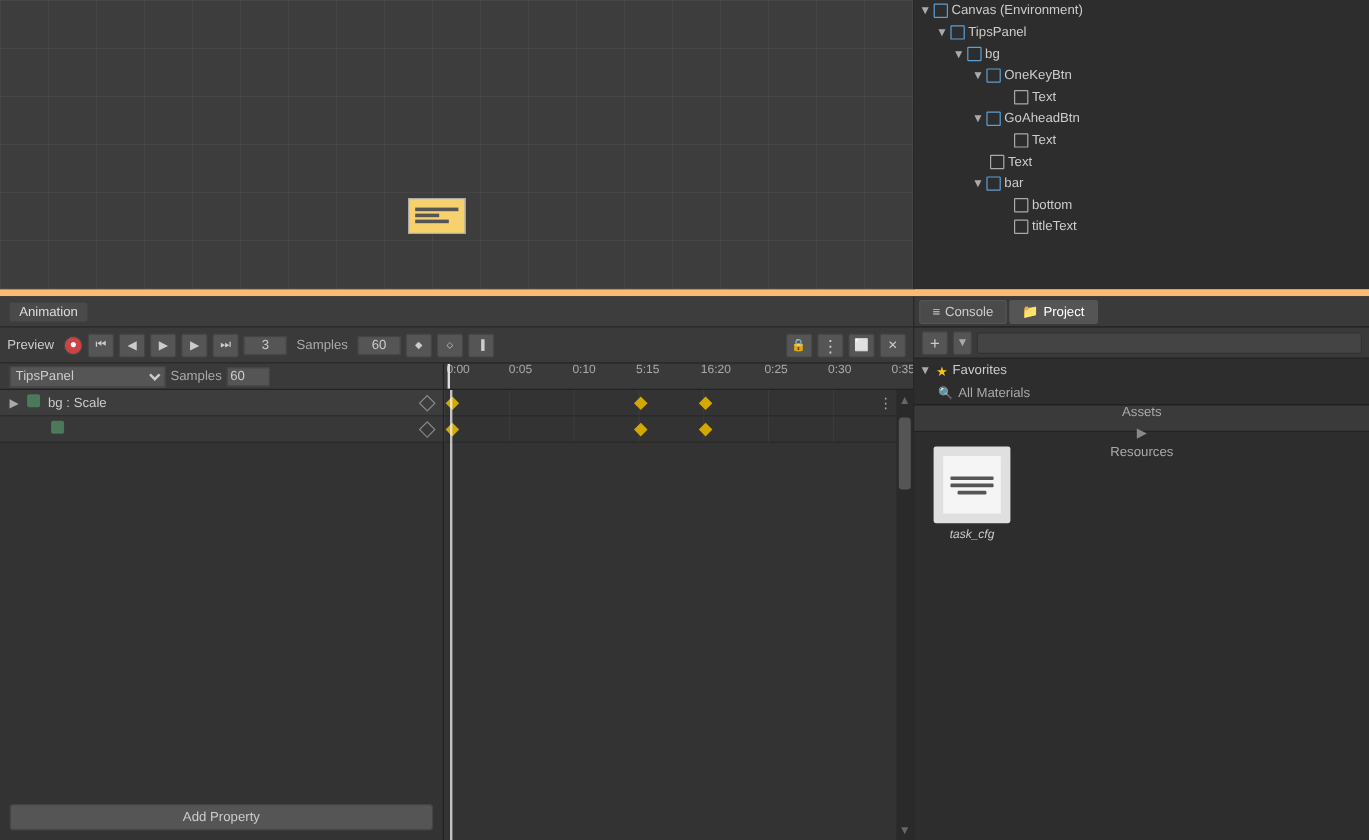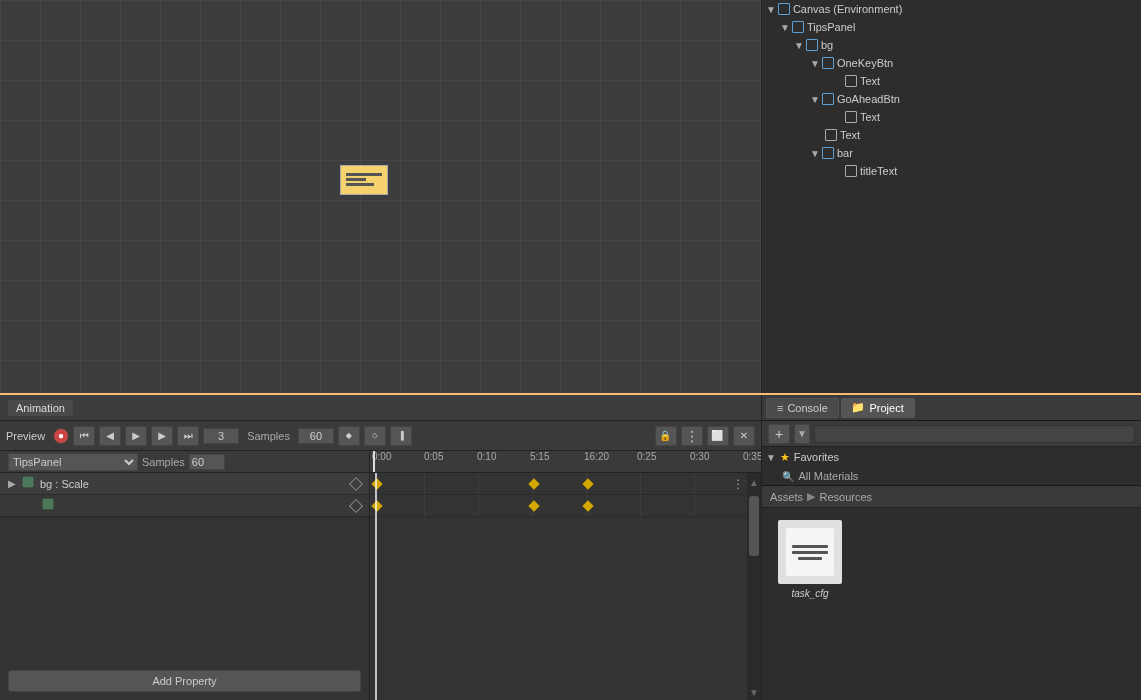--- a/index.html
+++ b/index.html
@@ -113,23 +113,23 @@
       margin-right: 1px;
     }
 
     .hierarchy-label {
       font-size: 11px;
       color: #ccc;
     }
 
     
     .bottom-area {
-      height: 307px;
-      display: flex;
-      border-top: 2px solid #fdba74;
+      height: 459px;
+      display: flex;
+      border-top: 6px solid #fdba74;
     }
 
     
     .animation-panel {
       width: 762px;
       background: #333;
       display: flex;
       flex-direction: column;
       border-right: 1px solid #222;
     }
@@ -439,20 +439,21 @@
     .assets-breadcrumb {
       height: 22px;
       background: #3a3a3a;
       display: flex;
       align-items: center;
       padding: 0 8px;
       font-size: 11px;
       color: #aaa;
       gap: 4px;
       border-bottom: 1px solid #222;
+      flex-direction: column;
     }
 
     .breadcrumb-arrow {
       color: #888;
     }
 
     .assets-grid {
       flex: 1;
       padding: 12px;
       display: flex;
@@ -596,20 +597,27 @@
     </div>
 
     <div class="hierarchy-item" style="padding-left:48px;">
       <span class="arrow-icon">▼</span>
       <span class="hierarchy-icon">
           <span class="cube-icon"></span>
         </span>
       <span class="hierarchy-label">bar</span>
     </div>
 
+    <div class="hierarchy-item" style="padding-left:68px;">
+      <span style="width:14px; display:inline-block;"></span>
+      <span class="hierarchy-icon">
+          <span class="cube-icon-white"></span>
+        </span>
+      <span class="hierarchy-label">bottom</span>
+    </div>
 
     <div class="hierarchy-item" style="padding-left:68px;">
       <span style="width:14px; display:inline-block;"></span>
       <span class="hierarchy-icon">
           <span class="cube-icon-white"></span>
         </span>
       <span class="hierarchy-label">titleText</span>
     </div>
 
 

